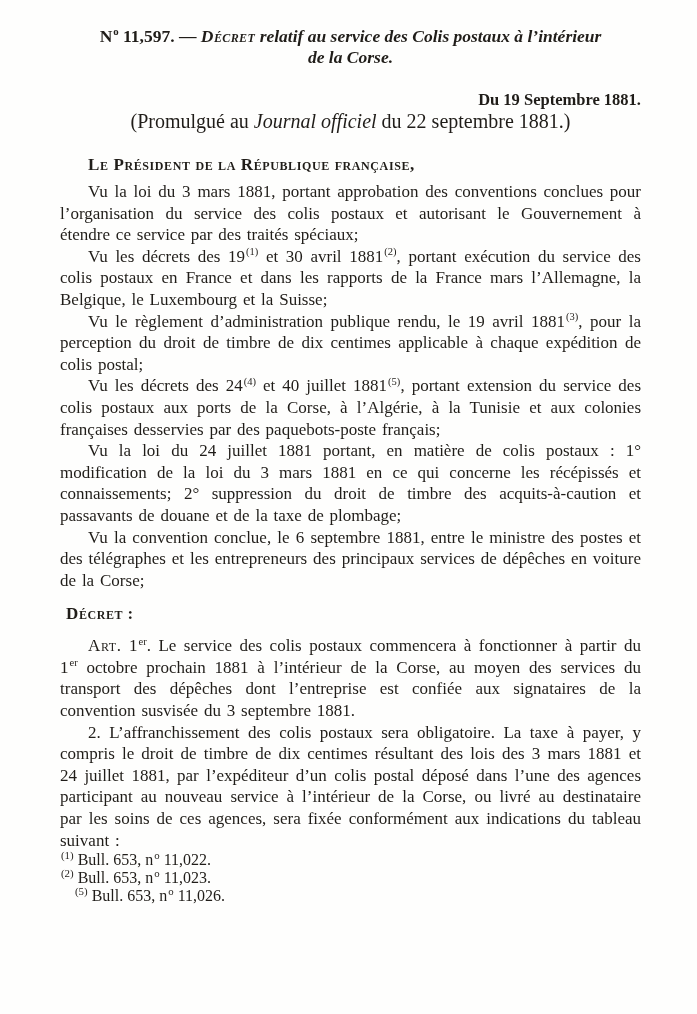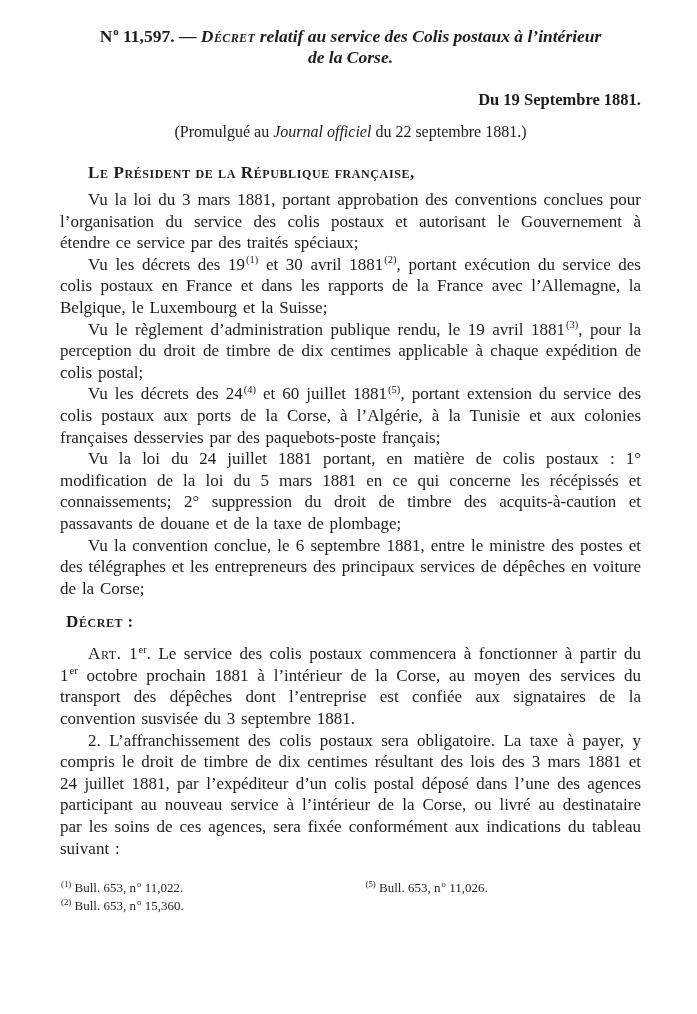--- a/index.html
+++ b/index.html
@@ -26,22 +26,22 @@
   }
 
   .date {
     margin-top: 22px;
     font-size: 16.5px;
     font-weight: 600;
     text-align: right;
   }
 
   .promulg {
-    margin-top: 13px;
-    font-size: 16px;
+    margin-top: 0;
+    font-size: 20px;
     font-family: Liberation Serif, serif;
   }
 
   .salutation {
     margin: 22px 0 6px 0;
     font-size: 17px;
     text-indent: 28px;
     font-weight: 600;
   }
 
@@ -67,23 +67,23 @@
   .sg-isc { font-style: italic; font-variant: small-caps; letter-spacing: 0.4px; }
   .sg-sup {
     vertical-align: super;
     font-size: 62%;
     line-height: 0;
     margin-left: 1px;
   }
 
   .footnotes {
     display: flex;
-    margin-top: 20px;
-    font-size: 13px;
+    font-size: 16px;
     line-height: 18px;
+    flex-direction: column;
   }
   .fn-col { width: 50%; }
   .fn-col.right { padding-left: 14px; }
   .fn { white-space: nowrap; }
   .fn .sg-sup { font-size: 68%; }
 </style>
 </head>
 <body>
 
 <div class="page">
@@ -93,34 +93,34 @@
     <div class="hdr-line c"><span class="sg-i">de la Corse.</span></div>
   </div>
 
   <div class="date c">Du 19 Septembre 1881.</div>
 
   <div class="promulg c"><span class="sg-t">(Promulgué au </span><span class="sg-i">Journal officiel</span><span class="sg-t"> du 22 septembre 1881.)</span></div>
 
   <p class="salutation"><span class="sg-sc">Le Président de la République française</span><span class="sg-t">,</span></p>
 
   <p class="para"><span class="sg-t">Vu la loi du 3 mars 1881, portant approbation des conventions conclues pour l’organisation du service des colis postaux et autorisant le Gouvernement à étendre ce service par des traités spéciaux;</span></p>
-  <p class="para"><span class="sg-t">Vu les décrets des 19</span><sup class="sg-sup">(1)</sup><span class="sg-t"> et 30 avril 1881</span><sup class="sg-sup">(2)</sup><span class="sg-t">, portant exécution du service des colis postaux en France et dans les rapports de la France avec l’Allemagne, la Belgique, le Luxembourg et la Suisse;</span></p>
+  <p class="para"><span class="sg-t">Vu les décrets des 19</span><sup class="sg-sup">(1)</sup><span class="sg-t"> et 30 avril 1881</span><sup class="sg-sup">(2)</sup><span class="sg-t">, portant exécution du service des colis postaux en France et dans les rapports de la France mars l’Allemagne, la Belgique, le Luxembourg et la Suisse;</span></p>
   <p class="para"><span class="sg-t">Vu le règlement d’administration publique rendu, le 19 avril 1881</span><sup class="sg-sup">(3)</sup><span class="sg-t">, pour la perception du droit de timbre de dix centimes applicable à chaque expédition de colis postal;</span></p>
-  <p class="para"><span class="sg-t">Vu les décrets des 24</span><sup class="sg-sup">(4)</sup><span class="sg-t"> et 60 juillet 1881</span><sup class="sg-sup">(5)</sup><span class="sg-t">, portant extension du service des colis postaux aux ports de la Corse, à l’Algérie, à la Tunisie et aux colonies françaises desservies par des paquebots-poste français;</span></p>
-  <p class="para"><span class="sg-t">Vu la loi du 24 juillet 1881 portant, en matière de colis postaux : 1° modification de la loi du 5 mars 1881 en ce qui concerne les récépissés et connaissements; 2° suppression du droit de timbre des acquits-à-caution et passavants de douane et de la taxe de plombage;</span></p>
+  <p class="para"><span class="sg-t">Vu les décrets des 24</span><sup class="sg-sup">(4)</sup><span class="sg-t"> et 40 juillet 1881</span><sup class="sg-sup">(5)</sup><span class="sg-t">, portant extension du service des colis postaux aux ports de la Corse, à l’Algérie, à la Tunisie et aux colonies françaises desservies par des paquebots-poste français;</span></p>
+  <p class="para"><span class="sg-t">Vu la loi du 24 juillet 1881 portant, en matière de colis postaux : 1° modification de la loi du 3 mars 1881 en ce qui concerne les récépissés et connaissements; 2° suppression du droit de timbre des acquits-à-caution et passavants de douane et de la taxe de plombage;</span></p>
   <p class="para"><span class="sg-t">Vu la convention conclue, le 6 septembre 1881, entre le ministre des postes et des télégraphes et les entrepreneurs des principaux services de dépêches en voiture de la Corse;</span></p>
 
   <p class="decree-word"><span class="sg-sc">Décret</span><span class="sg-t"> :</span></p>
 
   <p class="para"><span class="sg-sc">Art.</span><span class="sg-t"> 1</span><sup class="sg-sup">er</sup><span class="sg-t">. Le service des colis postaux commencera à fonctionner à partir du 1</span><sup class="sg-sup">er</sup><span class="sg-t"> octobre prochain 1881 à l’intérieur de la Corse, au moyen des services du transport des dépêches dont l’entreprise est confiée aux signataires de la convention susvisée du 3 septembre 1881.</span></p>
   <p class="para"><span class="sg-t">2. L’affranchissement des colis postaux sera obligatoire. La taxe à payer, y compris le droit de timbre de dix centimes résultant des lois des 3 mars 1881 et 24 juillet 1881, par l’expéditeur d’un colis postal déposé dans l’une des agences participant au nouveau service à l’intérieur de la Corse, ou livré au destinataire par les soins de ces agences, sera fixée conformément aux indications du tableau suivant :</span></p>
 
   <div class="footnotes">
     <div class="fn-col left">
       <div class="fn"><sup class="sg-sup">(1)</sup><span class="sg-t"> Bull. 653, n</span><sup class="sg-sup">o</sup><span class="sg-t"> 11,022.</span></div>
-      <div class="fn"><sup class="sg-sup">(2)</sup><span class="sg-t"> Bull. 653, n</span><sup class="sg-sup">o</sup><span class="sg-t"> 15,360.</span></div>
+      <div class="fn"><sup class="sg-sup">(2)</sup><span class="sg-t"> Bull. 653, n</span><sup class="sg-sup">o</sup><span class="sg-t"> 11,023.</span></div>
     </div>
     <div class="fn-col right">
       <div class="fn"><sup class="sg-sup">(5)</sup><span class="sg-t"> Bull. 653, n</span><sup class="sg-sup">o</sup><span class="sg-t"> 11,026.</span></div>
     </div>
   </div>
 
 </div>
 
 </body></html>

